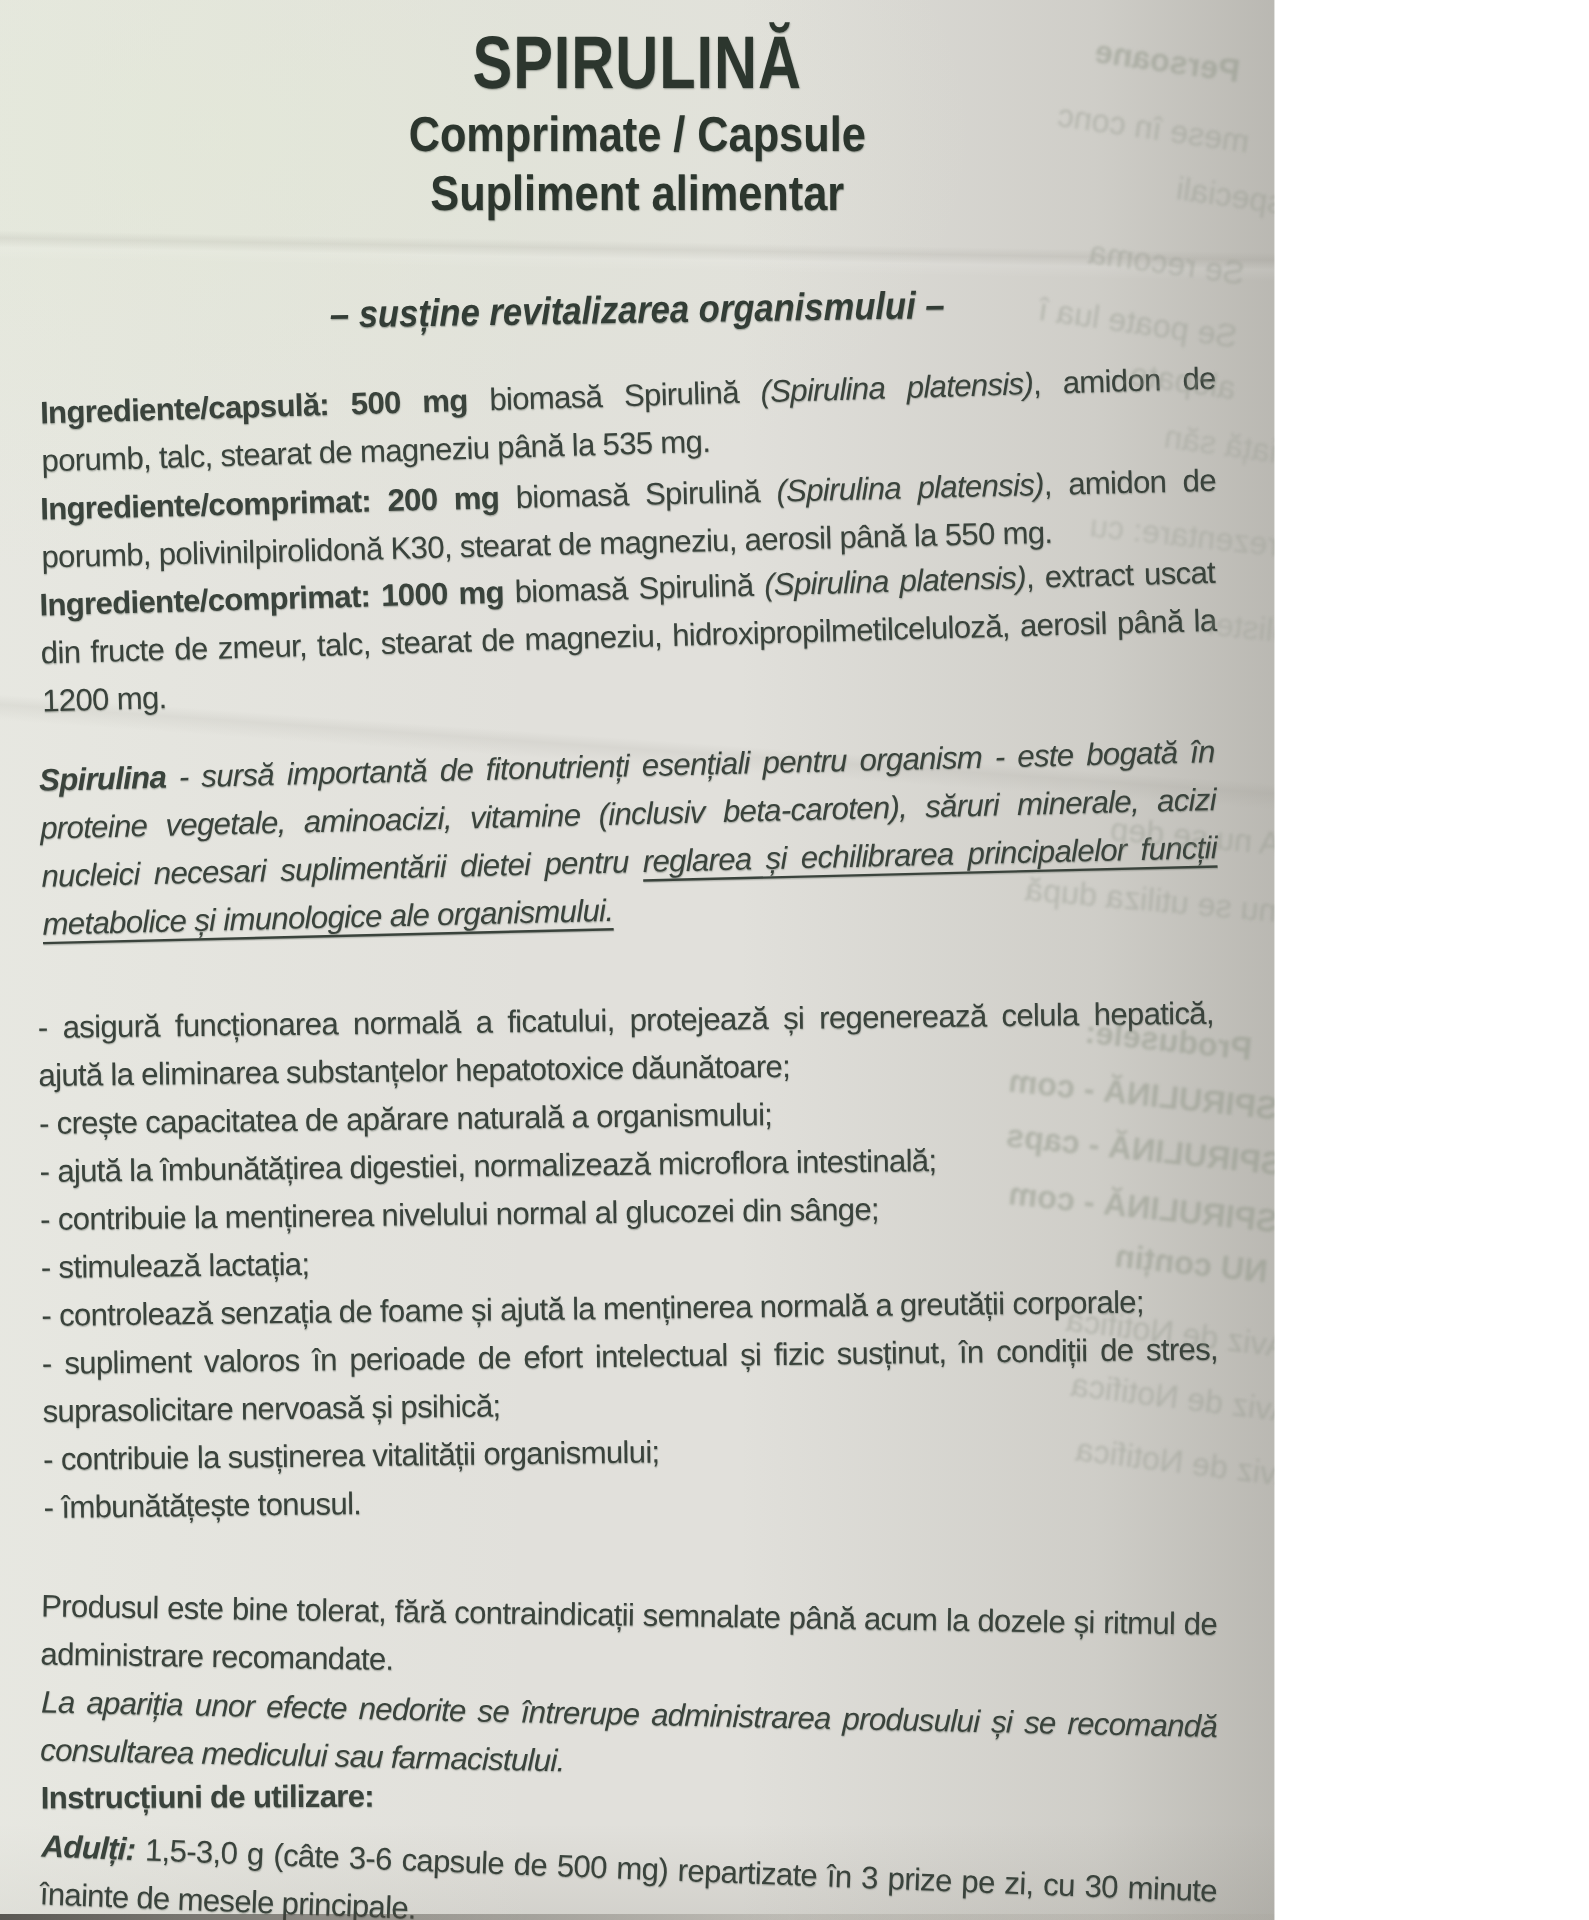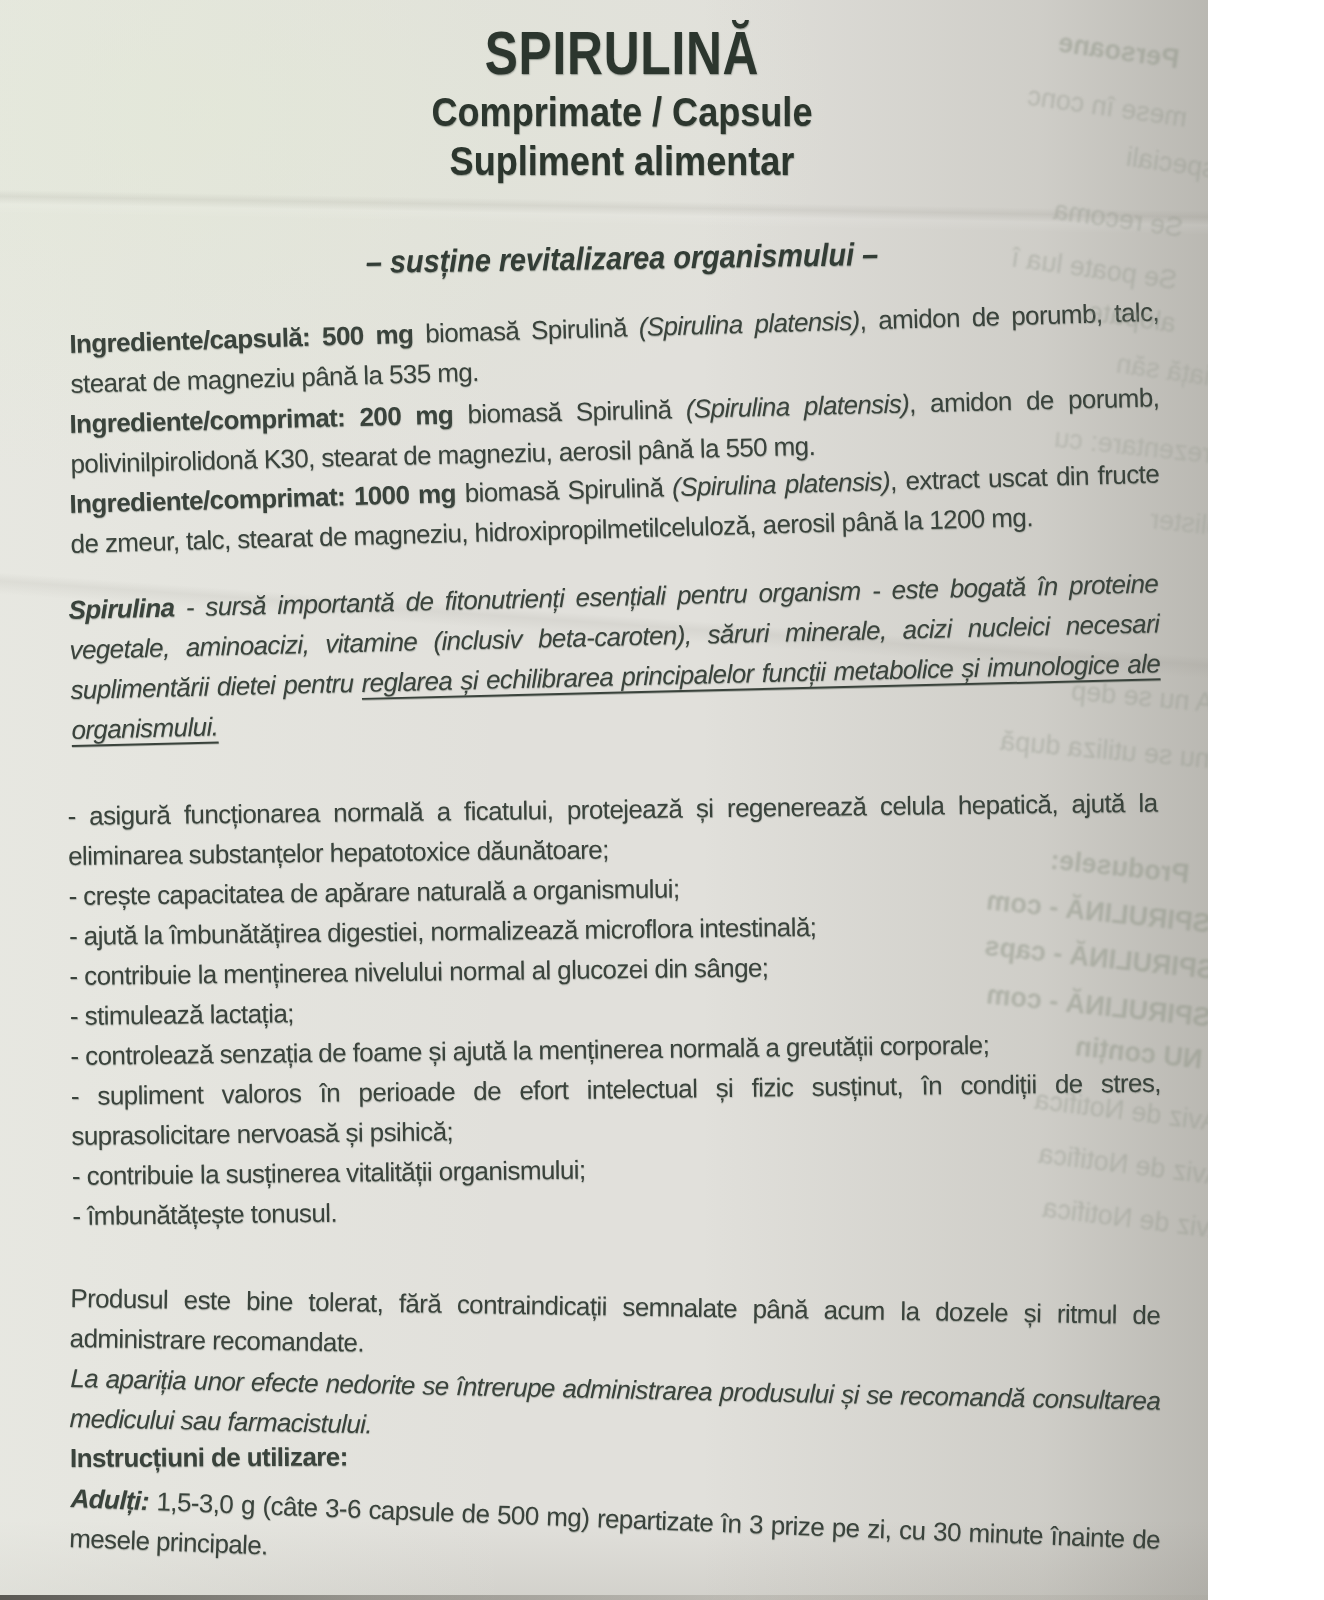--- a/index.html
+++ b/index.html
@@ -1,29 +1,28 @@
 <!DOCTYPE html>
 <html><head>
 <meta charset="utf-8">
 <style>
   html,body{margin:0;padding:0;}
   .paper{
     position:relative;
-    width:1172px;height:1600px;overflow:hidden;
+    width:1062px;height:1600px;overflow:hidden;
     background:
       linear-gradient(181deg, rgba(0,0,0,0) 13%, rgba(130,127,118,0.12) 13.4%, rgba(255,255,255,0.10) 13.9%, rgba(0,0,0,0) 14.5%),
       linear-gradient(184deg, rgba(0,0,0,0) 39%, rgba(130,127,118,0.10) 39.5%, rgba(0,0,0,0) 40.3%),
       radial-gradient(ellipse 900px 520px at 16% 7%, rgba(226,233,213,0.55), rgba(0,0,0,0) 72%),
       linear-gradient(90deg, rgba(238,240,232,0.45), rgba(0,0,0,0) 42%),
       linear-gradient(90deg, rgba(0,0,0,0) 58%, rgba(112,109,100,0.16) 86%, rgba(95,92,84,0.30) 100%),
       linear-gradient(0deg, rgba(104,100,90,0.12), rgba(0,0,0,0) 5%),
       #e1e0db;
     font-family:"Liberation Sans","DejaVu Sans",sans-serif;
     color:#3a433c;
-    padding-left:36px;
   }
   .head{padding-top:18px;text-align:center;color:#2c362e;}
   .title{
     margin:0;font-size:62px;font-weight:700;letter-spacing:1px;line-height:70px;
     transform:scaleX(0.80);transform-origin:center;
     text-shadow:0.5px 1.2px 1.5px rgba(44,54,46,0.45);
   }
   .sub{
     font-size:41px;font-weight:700;line-height:49px;
     transform:scaleX(0.88);transform-origin:center;

